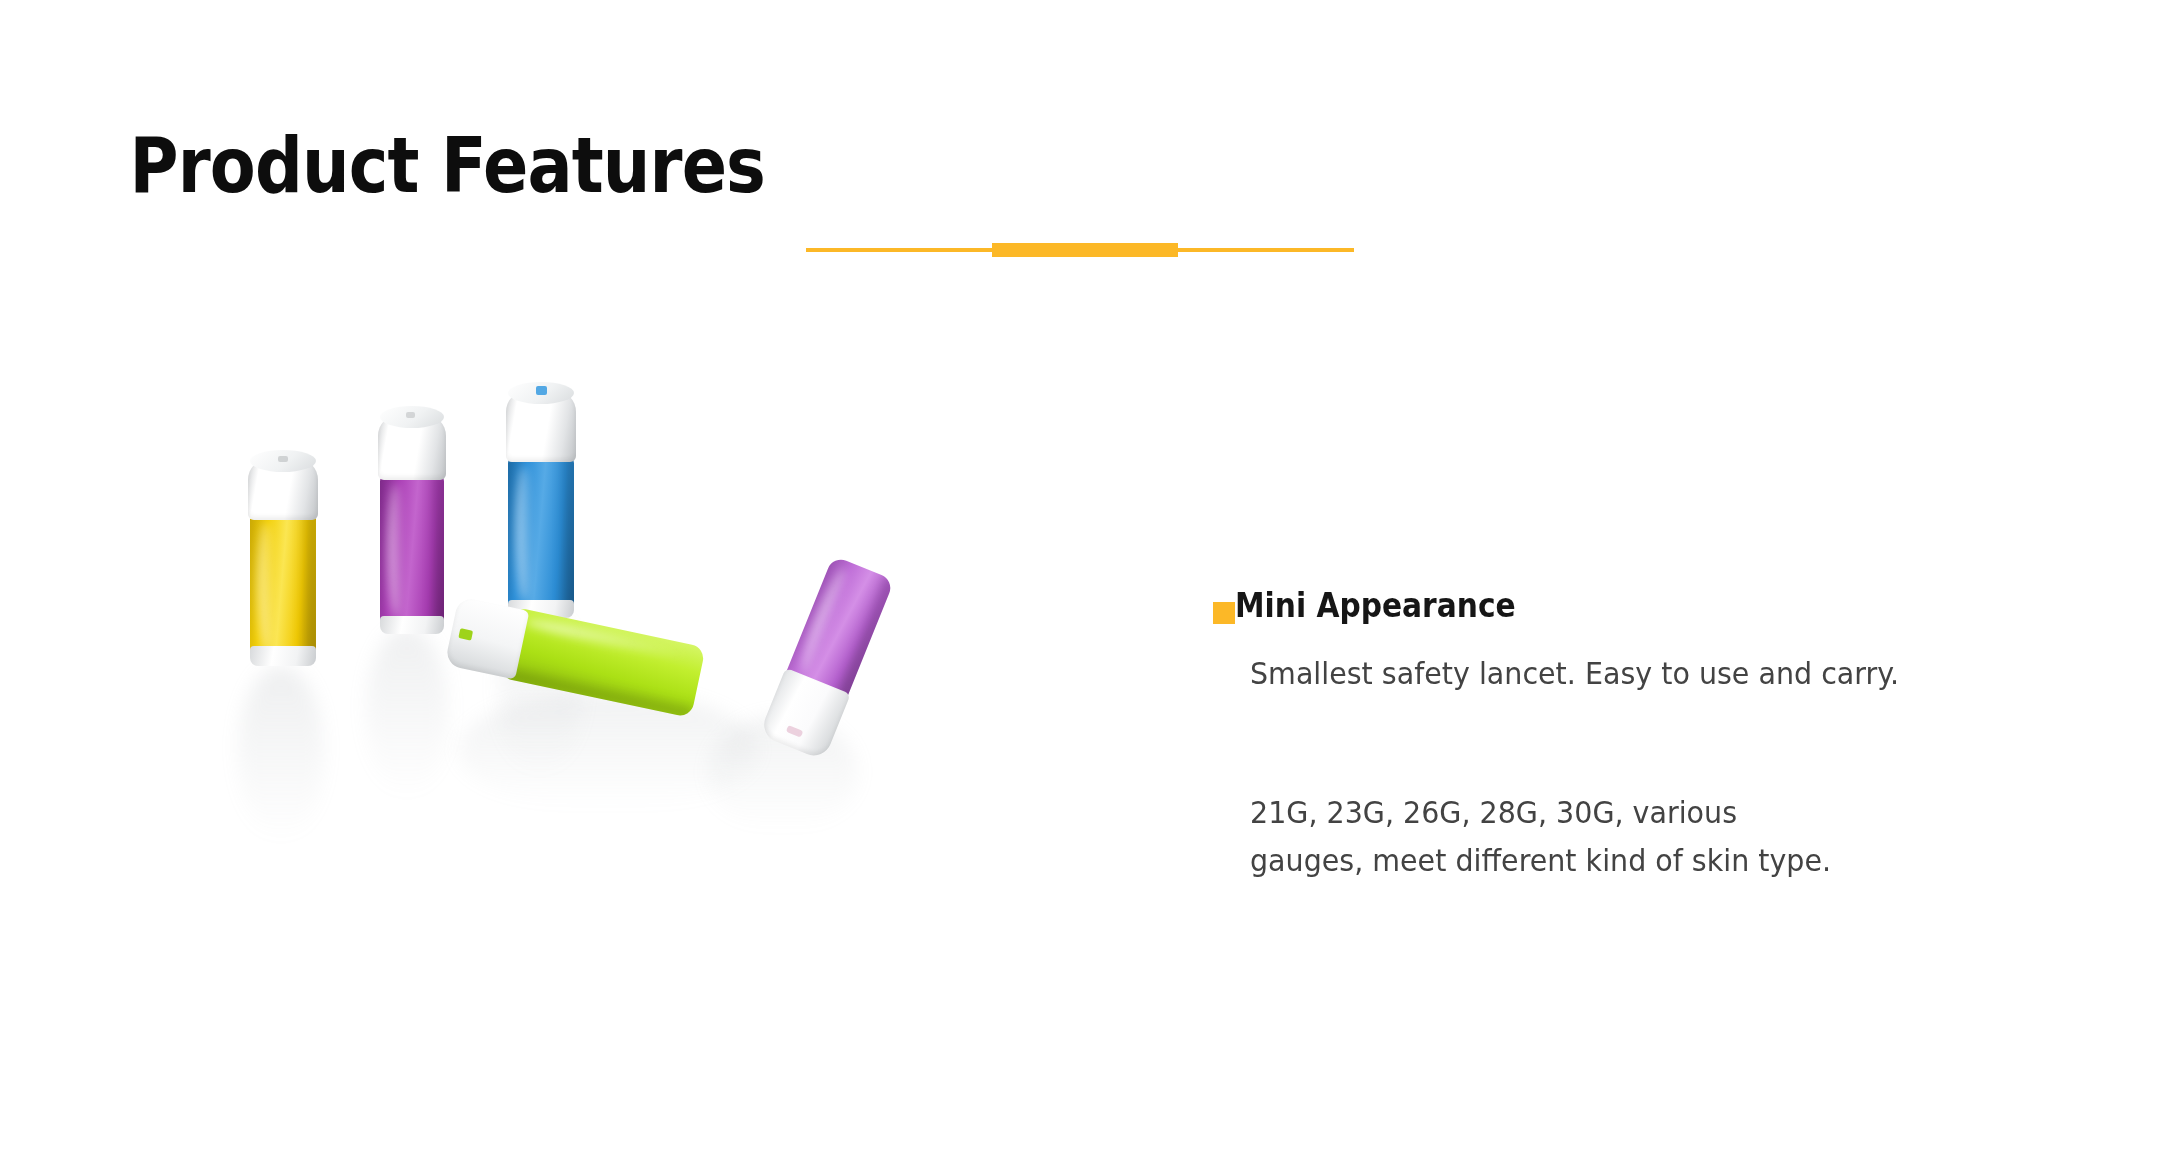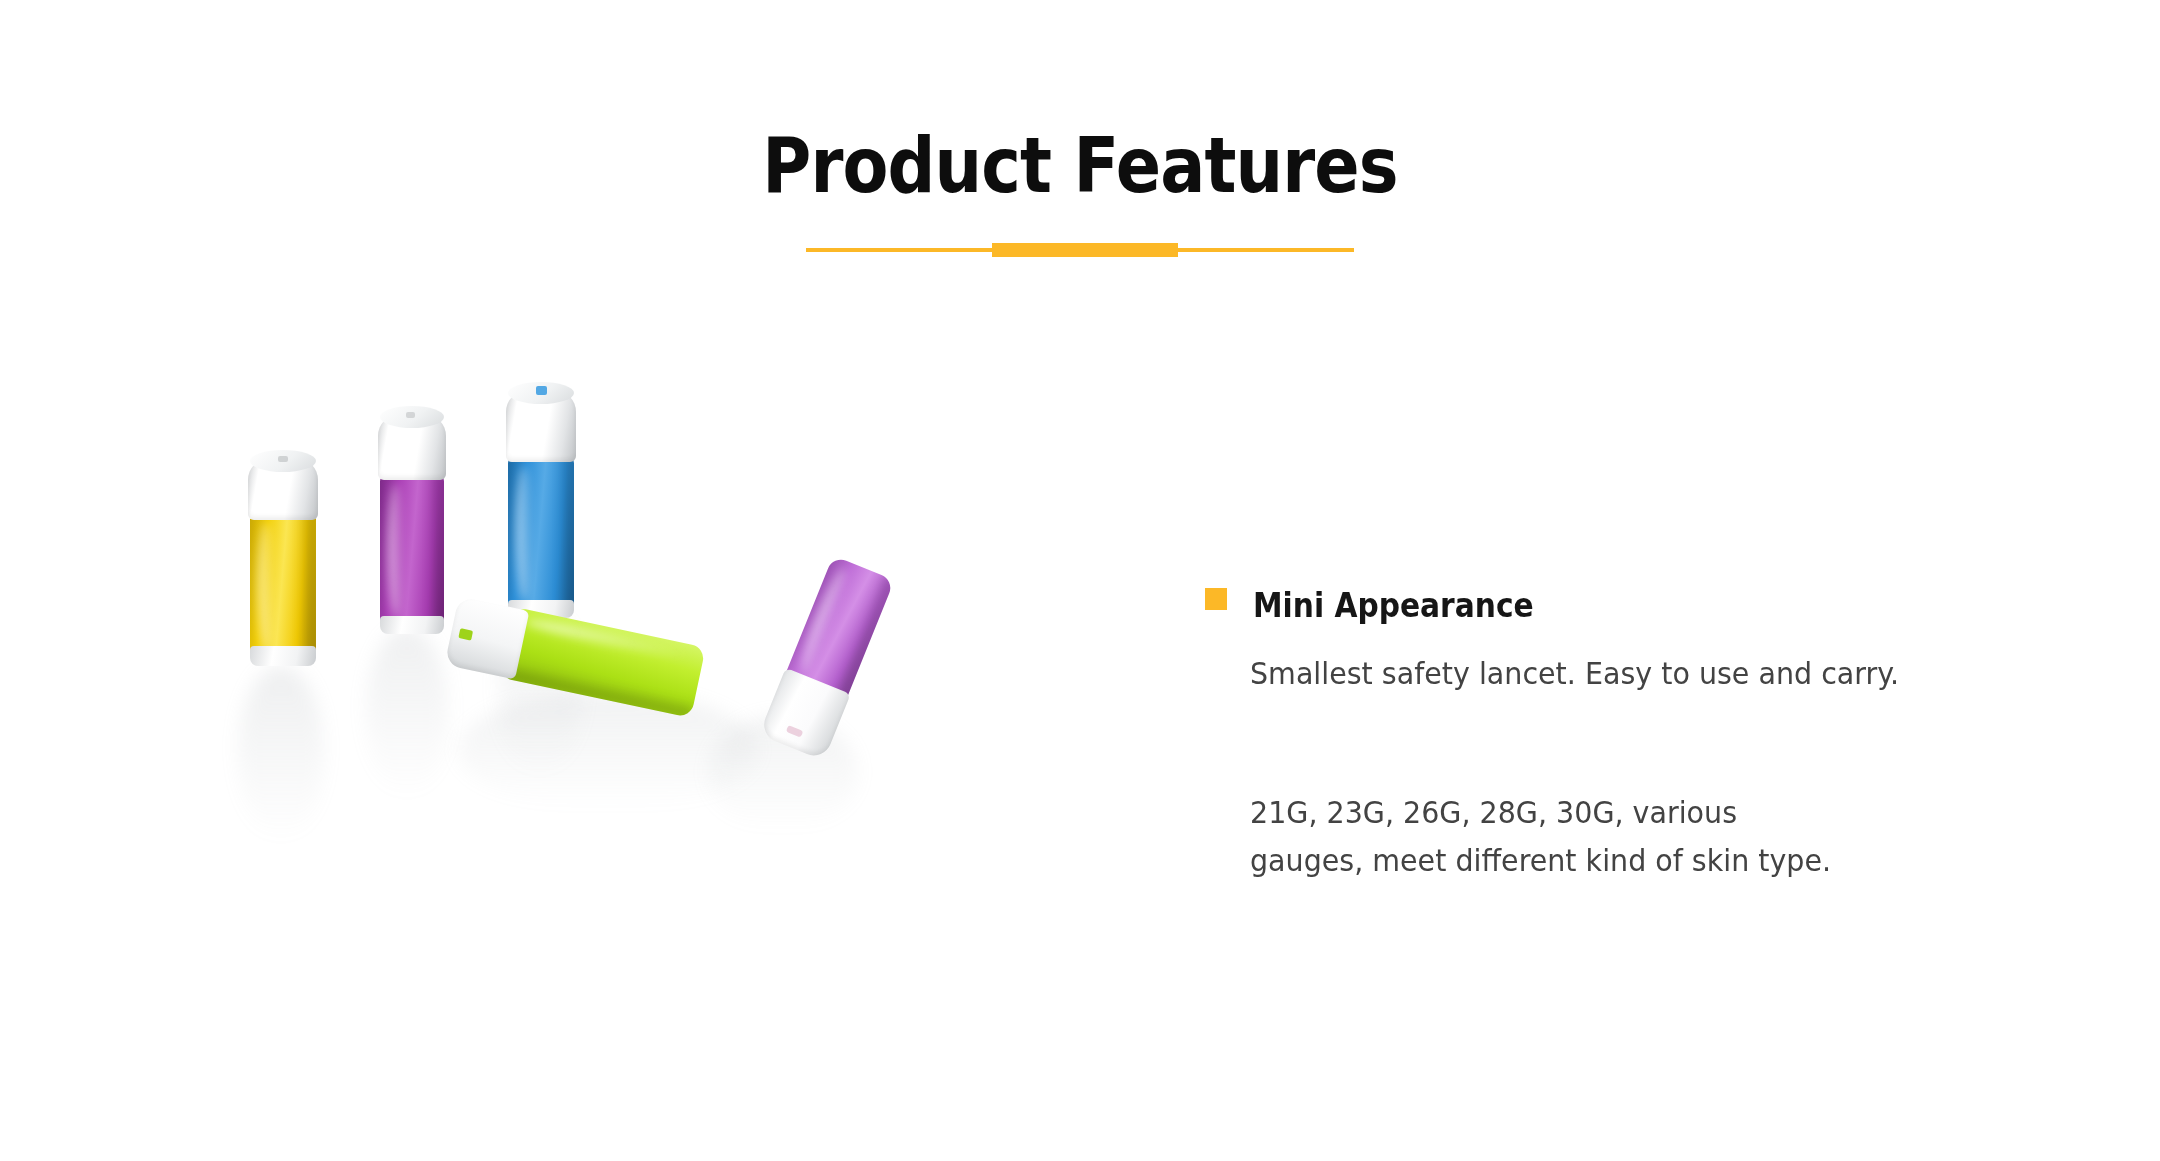--- a/index.html
+++ b/index.html
@@ -17,21 +17,21 @@
     background: #ffffff;
     overflow: hidden;
   }
 
   
   .title-block {
     position: absolute;
     left: 0;
     top: 128px;
     width: 2160px;
-    text-align: center;
+    text-align: left;
   }
   .page-title {
     margin: 0;
     font-family: "DejaVu Sans", sans-serif;
     font-weight: bold;
     font-size: 76px;
     line-height: 1;
     letter-spacing: -1px;
     color: #0d0d0d;
     transform: scaleX(0.88);
@@ -126,22 +126,22 @@
   
   .features {
     position: absolute;
     left: 1205px;
     top: 588px;
     width: 860px;
   }
   .feature-item { position: relative; }
   .feature-head {
     display: flex;
-    align-items: flex-start;
-    gap: 26px;
+    align-items: flex-end;
+    margin-left: 8px;
   }
   .bullet {
     width: 22px;
     height: 22px;
     background: #fcb827;
     flex: 0 0 auto;
   }
   .feature-title {
     font-family: "DejaVu Sans", sans-serif;
     font-weight: bold;

